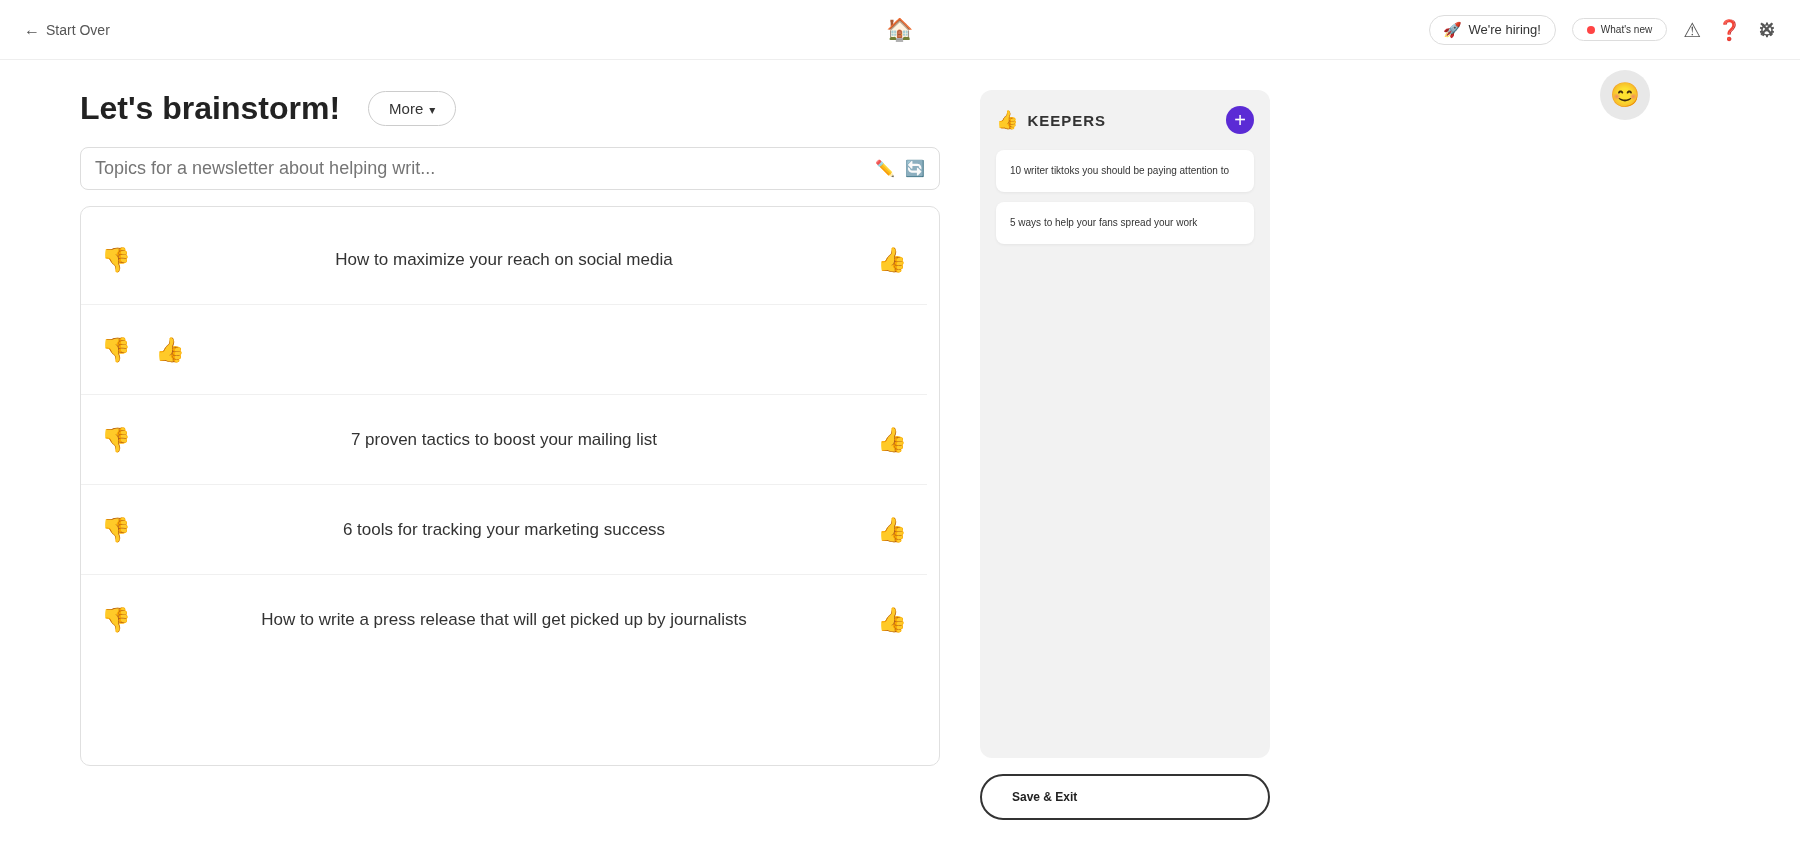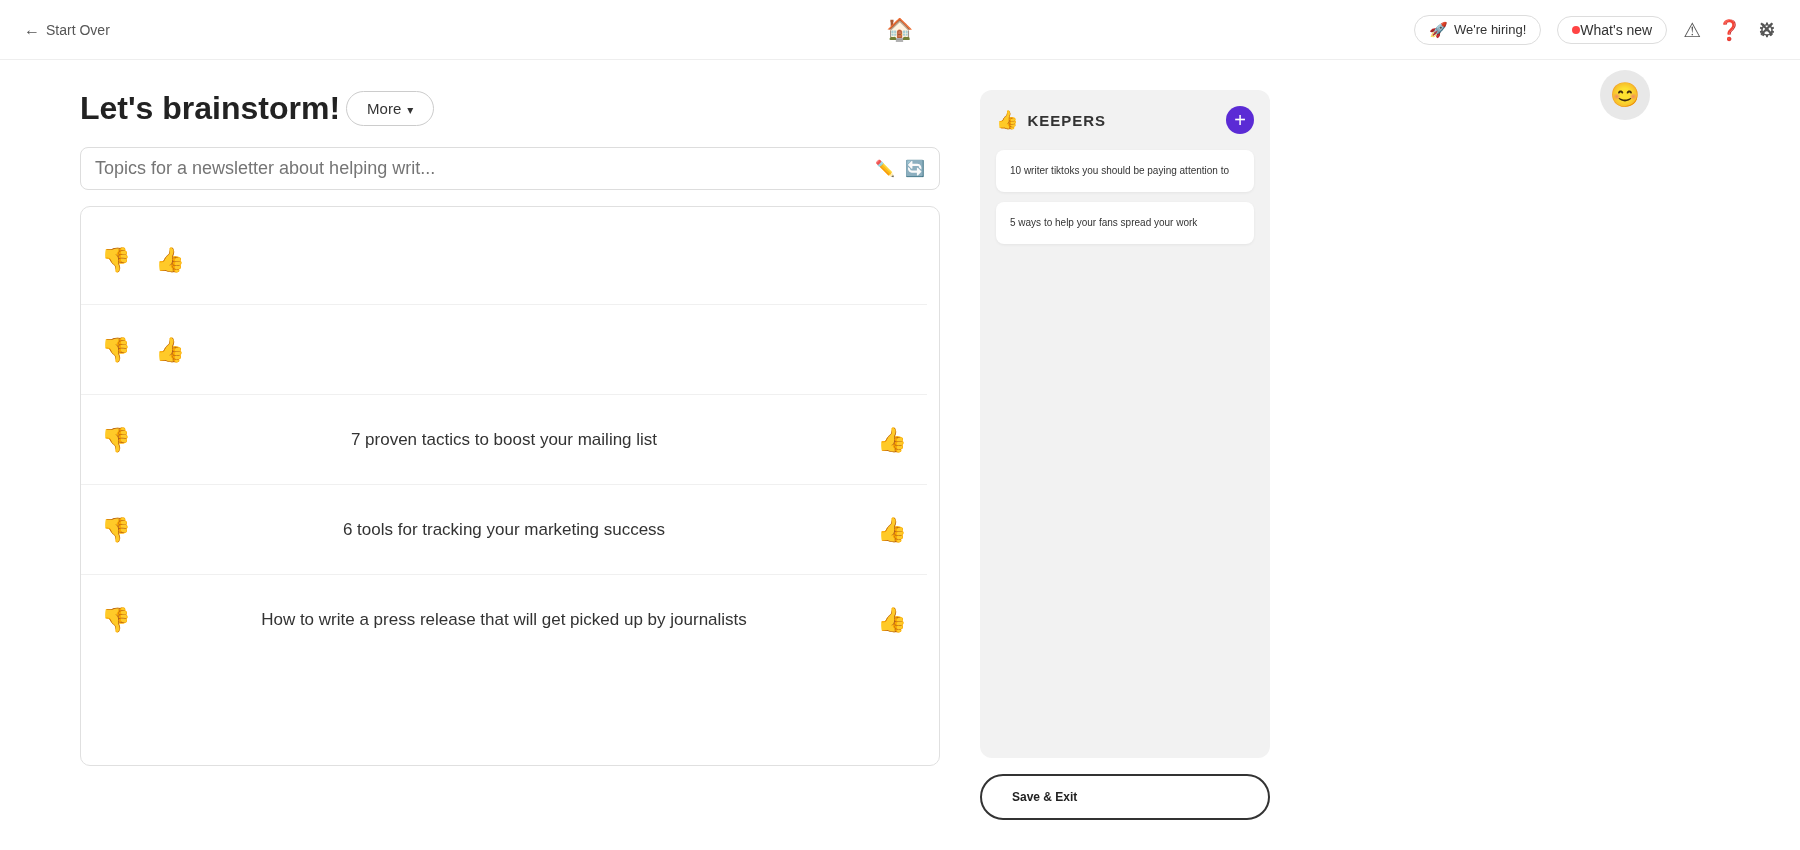--- a/index.html
+++ b/index.html
@@ -56,25 +56,26 @@
       border-radius: 20px;
       padding: 5px 14px;
       font-size: 13px;
       color: #333;
       cursor: pointer;
     }
     .rocket-icon { font-size: 15px; }
     .whats-new-btn {
       display: flex;
       align-items: center;
+      gap: 6px;
       background: #fff;
       border: 1px solid #ddd;
       border-radius: 20px;
       padding: 5px 14px;
-      font-size: 14px;
+      font-size: 10px;
       color: #333;
       cursor: pointer;
     }
     .dot-indicator {
       width: 8px; height: 8px;
       border-radius: 50%;
       background: #ff4444;
       display: inline-block;
     }
     .nav-icon-btn {
@@ -106,21 +107,21 @@
 
     
     .left-panel {
       flex: 1;
       max-width: 860px;
     }
 
     .page-header {
       display: flex;
       align-items: center;
-      gap: 6px;
+      gap: 28px;
       margin-bottom: 20px;
     }
     .page-title {
       font-size: 32px;
       font-weight: 700;
       color: #222;
     }
     .more-btn {
       display: flex;
       align-items: flex-end;
@@ -350,20 +351,21 @@
       <input class="search-input" type="text" readonly="" placeholder="Topics for a newsletter about helping writ..." style="">
       <span class="edit-icon">✏️</span>
       <span class="refresh-icon">🔄</span>
     </div>
 
     <div class="topics-container">
       <div class="topics-scroll">
 
       <div class="topic-item">
     <button class="thumb-down-btn" title="Dislike">👎</button>
+    <span class="topic-text">How to maximize your reach on social media</span>
     <button class="thumb-up-btn" title="Like">👍</button>
   </div>
           <div class="topic-item">
     <button class="thumb-down-btn" title="Dislike">👎</button>
     <button class="thumb-up-btn" title="Like">👍</button>
   </div>
           <div class="topic-item">
     <button class="thumb-down-btn" title="Dislike">👎</button>
     <span class="topic-text">7 proven tactics to boost your mailing list</span>
     <button class="thumb-up-btn" title="Like">👍</button>

